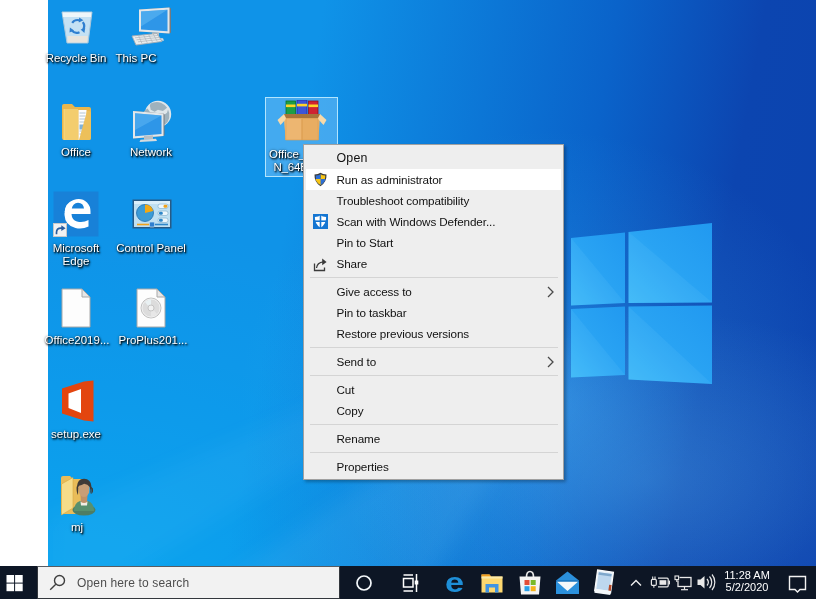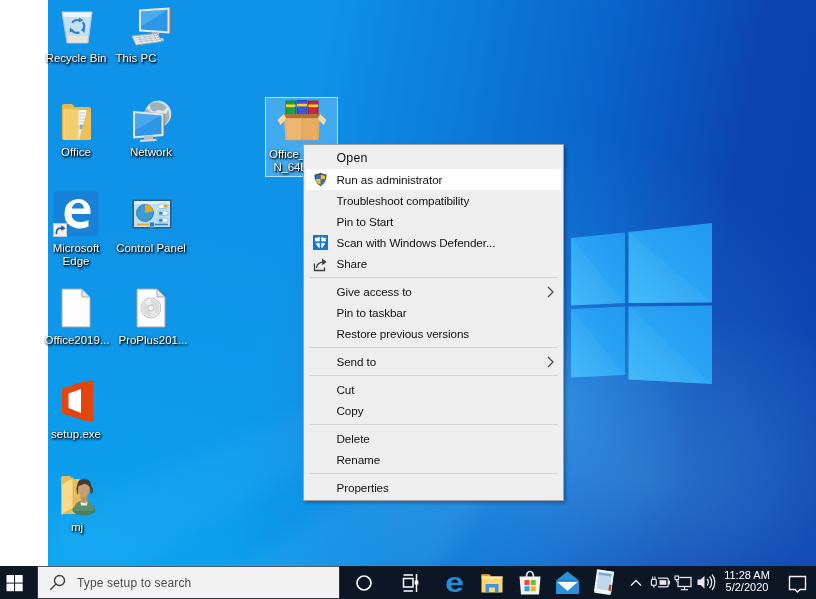--- a/index.html
+++ b/index.html
@@ -246,51 +246,50 @@
     <div class="mi b">Open</div>
     <div class="mi hl">
       <svg class="mic" viewBox="0 0 15 15" style="top:2.5px">
         <path d="M7.5,0.8 q2.2,1.6 6,1.7 q0.4,7.5 -6,11.7 q-6.4,-4.2 -6,-11.7 q3.8,-0.1 6,-1.7 Z" fill="#3b3b3b"></path>
         <path d="M7.5,2.2 q1.9,1.2 4.8,1.4 q0.2,6 -4.8,9.4 Z" fill="#f8c515"></path>
         <path d="M7.5,2.2 q-1.9,1.2 -4.8,1.4 q-0.2,6 4.8,9.4 Z" fill="#2d6fd6"></path>
         <path d="M7.5,7 l4.9,0 q-0.6,3.5 -4.9,6 Z" fill="#2d6fd6"></path>
         <path d="M7.5,7 l-4.9,0 q0.6,3.5 4.9,6 Z" fill="#f8c515"></path>
       </svg>Run as administrator</div>
     <div class="mi">Troubleshoot compatibility</div>
-    <div class="mi">Pin to Start</div>
     <div class="mi">
       <svg class="mic" viewBox="0 0 15 15">
         <rect x="0" y="0" width="15" height="15" fill="#1576d2"></rect>
         <path d="M7.5,1.3 q2,1.45 5.6,1.6 q0.35,6.9 -5.6,10.9 q-5.95,-4 -5.6,-10.9 q3.6,-0.15 5.6,-1.6 Z" fill="#fff"></path>
         <g stroke="#1576d2" stroke-width="1.6">
             <line x1="7.5" y1="1" x2="7.5" y2="14"></line>
             <line x1="1" y1="7.2" x2="14" y2="7.2"></line>
           </g>
       </svg>Scan with Windows Defender...</div>
+    <div class="mi">Pin to Start</div>
     <div class="mi">
       <svg class="mic" viewBox="0 0 15 15" style="top:4px">
         <path d="M1.5,6.5 L1.5,13.5 L11.5,13.5 L11.5,10.5" fill="none" stroke="#3a3a3a" stroke-width="1.3"></path>
         <path d="M3.5,11 q0.5,-5.5 7,-6.2" fill="none" stroke="#3a3a3a" stroke-width="1.3"></path>
         <path d="M9.2,1.6 L13.6,4.9 L9.2,8.2 Z" fill="#3a3a3a"></path>
       </svg>Share</div>
     <div class="sep"></div>
     <div class="mi">Give access to<svg class="chev" viewBox="0 0 7 12">
           <path d="M1,1 L6,6 L1,11" fill="none" stroke="#4a4a4a" stroke-width="1.3"></path>
         </svg></div>
     <div class="mi">Pin to taskbar</div>
     <div class="mi">Restore previous versions</div>
     <div class="sep"></div>
     <div class="mi">Send to<svg class="chev" viewBox="0 0 7 12">
           <path d="M1,1 L6,6 L1,11" fill="none" stroke="#4a4a4a" stroke-width="1.3"></path>
         </svg></div>
     <div class="sep"></div>
     <div class="mi">Cut</div>
     <div class="mi">Copy</div>
     <div class="sep"></div>
-    <div class="mi">Delete</div>
     <div class="mi">Rename</div>
     <div class="sep"></div>
     <div class="mi">Properties</div>
   </div>
 </div>
 <div id="bar">
 
   <svg class="tico" style="left:6px" width="17" height="33" viewBox="0 0 17 33">
     <g fill="#fff">
         <rect x="0.5" y="9" width="7.6" height="7.6"></rect>
@@ -298,21 +297,21 @@
     <rect x="0.5" y="17.6" width="7.6" height="7.6"></rect>
         <rect x="9.1" y="17.6" width="7.6" height="7.6"></rect>
       </g>
   </svg>
 
   <div id="sbox">
     <svg style="position:absolute;left:11px;top:7px" width="18" height="18" viewBox="0 0 18 18">
       <circle cx="10.5" cy="6.5" r="5" fill="none" stroke="#3f3f3f" stroke-width="1.4"></circle>
       <line x1="6.8" y1="10.2" x2="1.2" y2="15.8" stroke="#3f3f3f" stroke-width="1.4"></line>
     </svg>
-    <span>Type setup to search</span>
+    <span>Open here to search</span>
   </div>
 
   <svg class="tico" style="left:349px" width="30" height="33" viewBox="0 0 30 33">
     <circle cx="15" cy="17" r="7" fill="none" stroke="#f4f8fb" stroke-width="1.7"></circle>
   </svg>
 
   <svg class="tico" style="left:401px" width="18" height="33" viewBox="0 0 18 33">
     <g fill="none" stroke="#fff" stroke-width="1.5">
       <rect x="2.5" y="12.5" width="9.5" height="8.5"></rect>
       <line x1="2.5" y1="9" x2="12" y2="9"></line>

